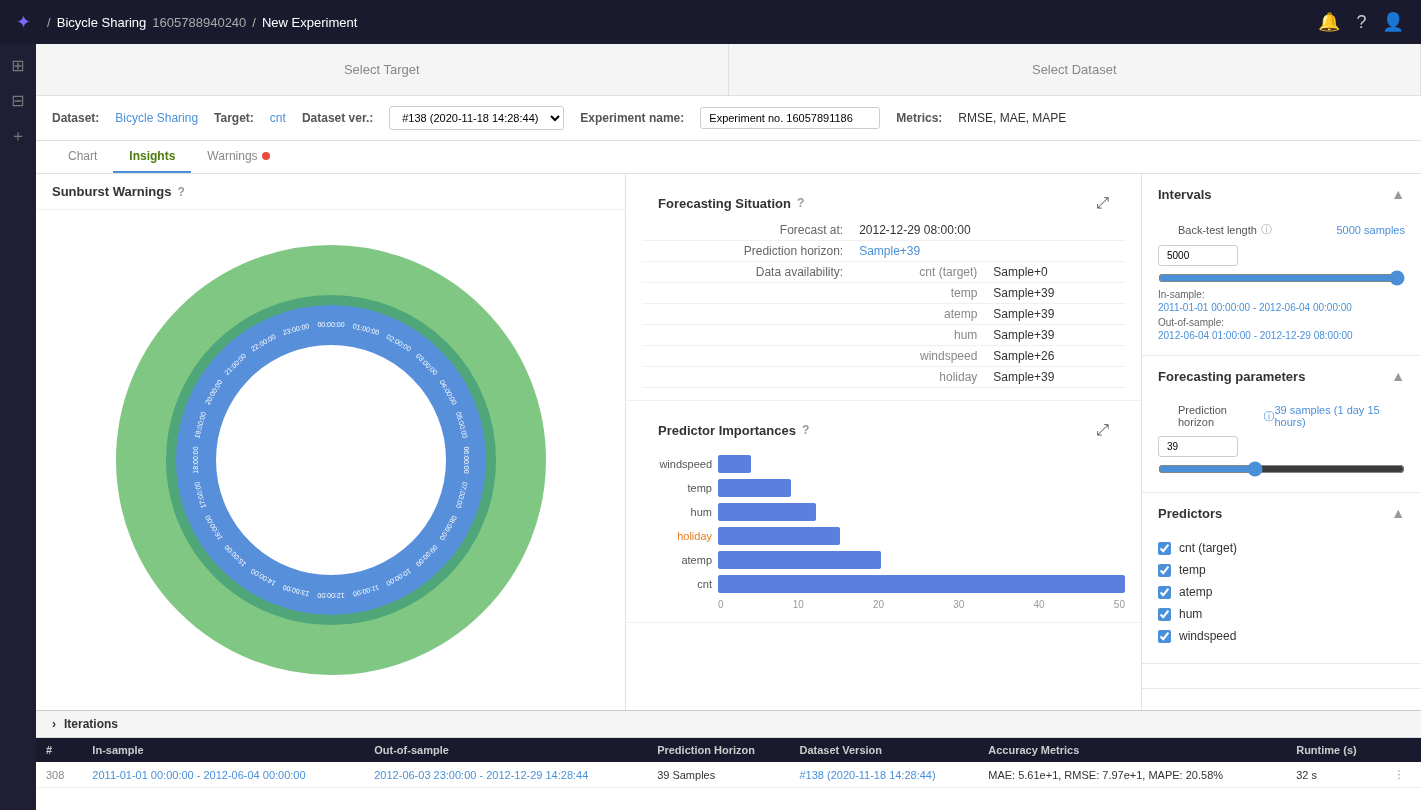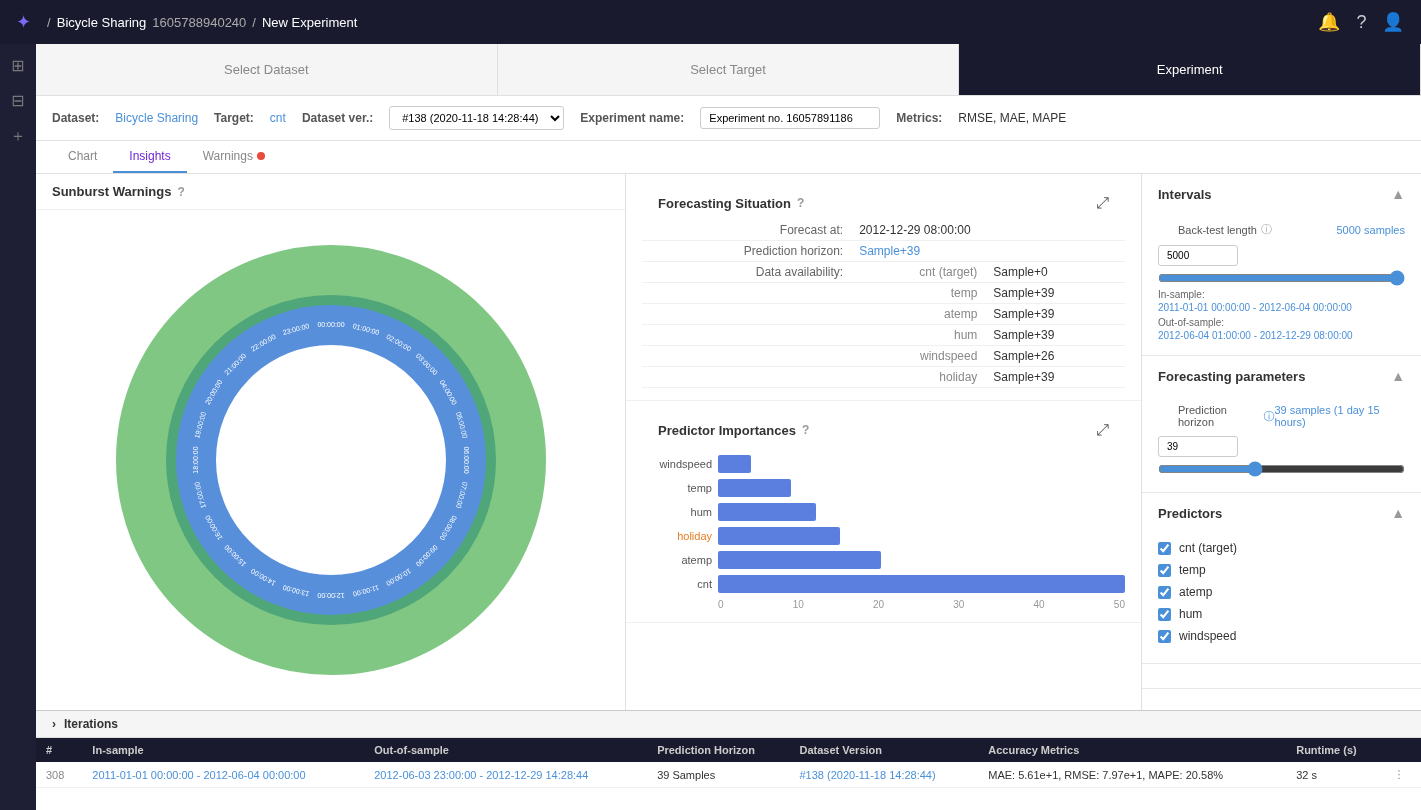--- a/index.html
+++ b/index.html
@@ -41,21 +41,21 @@
     .dataset-bar { background: #fff; padding: 10px 16px; display: flex; align-items: center; gap: 16px; border-bottom: 1px solid #e0e0e0; flex-wrap: wrap; }
     .dataset-bar .label { color: #555; font-weight: 600; font-size: 12px; }
     .dataset-bar .value { color: #4a90d9; font-size: 12px; }
     .dataset-bar select { border: 1px solid #ccc; border-radius: 3px; padding: 4px 8px; font-size: 11px; background: #fff; }
     .dataset-bar input { border: 1px solid #ccc; border-radius: 3px; padding: 4px 8px; font-size: 11px; width: 180px; }
     .experiment-name-box { border: 1px solid #ccc; border-radius: 3px; padding: 4px 8px; font-size: 11px; width: 200px; }
 
     
     .tab-bar { background: #fff; display: flex; padding: 0 16px; border-bottom: 1px solid #e0e0e0; gap: 0; }
     .tab { padding: 8px 16px; font-size: 12px; color: #888; cursor: pointer; border-bottom: 2px solid transparent; }
-    .tab.active { color: #6d28d9; border-bottom-color: #4a90d9; font-weight: 400; }
+    .tab.active { color: #4d7c0f; border-bottom-color: #4a90d9; font-weight: 700; }
     .tab .warning-dot { display: inline-block; width: 8px; height: 8px; background: #e74c3c; border-radius: 50%; margin-left: 4px; }
 
     
     .panels-row { display: flex; flex: 1; overflow: hidden; }
 
     
     .left-panel { width: 590px; background: #fff; border-right: 1px solid #e0e0e0; overflow: hidden; display: flex; flex-direction: column; }
     .panel-title { padding: 10px 16px; font-size: 13px; font-weight: 600; color: #333; display: flex; align-items: center; gap: 6px; border-bottom: 1px solid #f0f0f0; }
     .help-icon { color: #999; font-size: 12px; cursor: pointer; }
 
@@ -153,27 +153,24 @@
   <div class="left-sidebar">
     <div class="side-icon">⊞</div>
     <div class="side-icon">⊟</div>
     <div class="side-icon">＋</div>
   </div>
 
   <div class="content-area">
 
     <div class="steps-bar">
       <div class="step completed">
+        <span>Select Target</span>
+      </div>
+      <div class="step completed">
         <span>Select Dataset</span>
-      </div>
-      <div class="step completed">
-        <span>Select Target</span>
-      </div>
-      <div class="step active">
-        <span>Experiment</span>
       </div>
     </div>
 
     <div class="dataset-bar">
       <span class="label">Dataset:</span>
       <span class="value">Bicycle Sharing</span>
       <span class="label">Target:</span>
       <span class="value">cnt</span>
       <span class="label">Dataset ver.:</span>
       <select>

